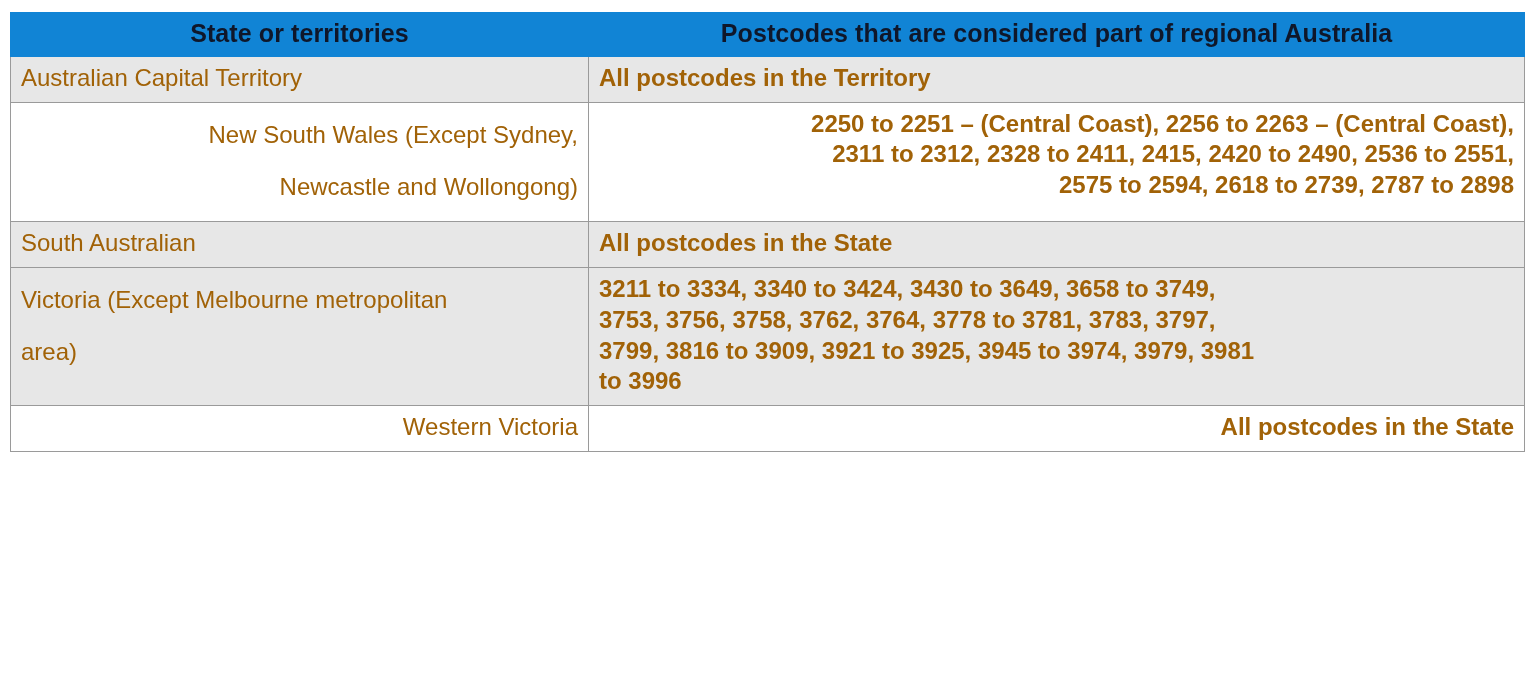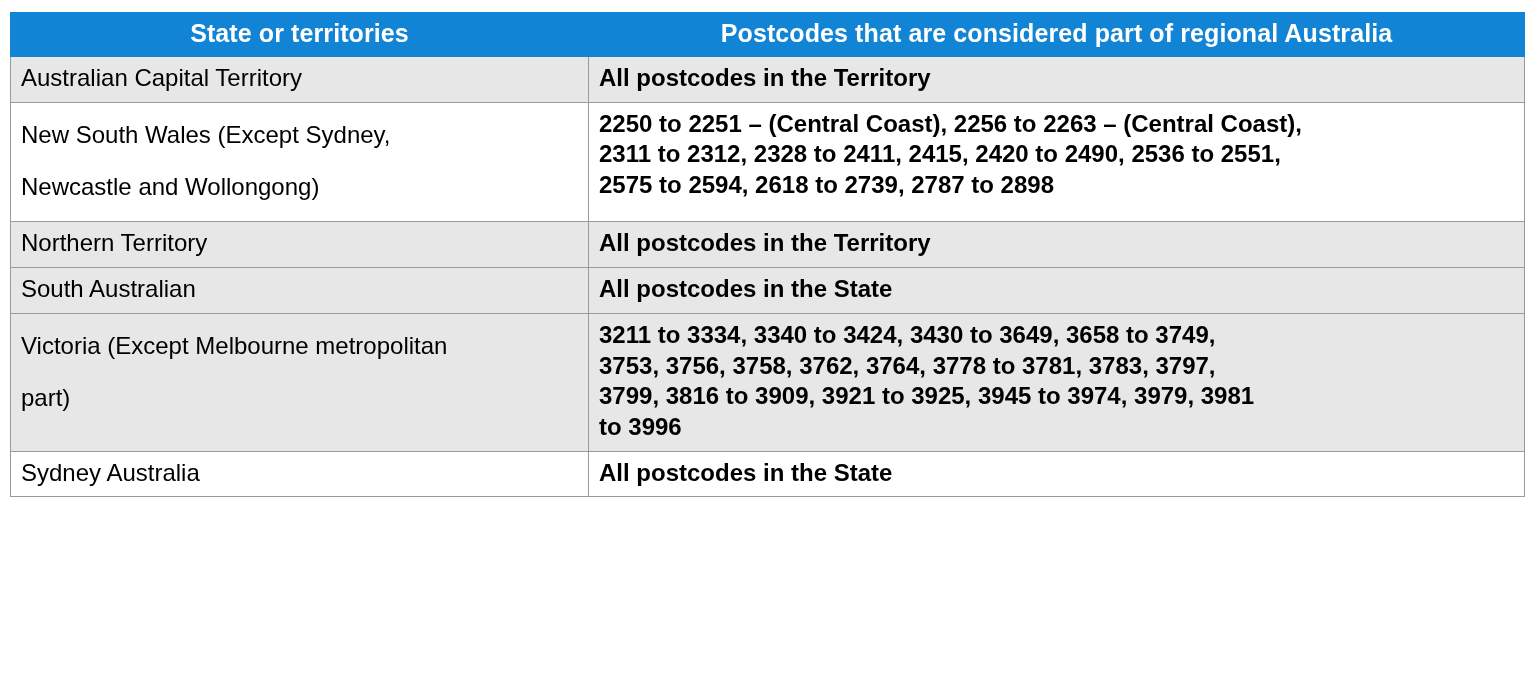--- a/index.html
+++ b/index.html
@@ -22,41 +22,42 @@
     border-collapse: collapse;
     width: 1514px;
     table-layout: fixed;
     border: 1px solid #9a9a9a;
   }
   table.postcode-table col.col-state { width: 578px; }
   table.postcode-table col.col-post { width: 936px; }
 
   thead th {
     background: #1184D5;
-    color: #ffffff;
+    color: #0f172a;
     font-size: 25px;
     font-weight: bold;
     text-align: center;
     padding: 6px 4px 8px 4px;
     border: 1px solid #1184D5;
     letter-spacing: 0.1px;
   }
   tbody td {
     border: 1px solid #9a9a9a;
     vertical-align: top;
     font-size: 24px;
-    color: #000000;
+    color: #a16207;
     padding: 6px 10px 8px 10px;
     line-height: 1.22;
   }
   tbody tr.shaded td {
     background: #e7e7e7;
   }
   tbody tr.plain td {
     background: #ffffff;
+    text-align: right;
   }
   td.state-cell {
     line-height: 1.22;
   }
   td.state-cell.tall {
     line-height: 2.18;
   }
   td.post-cell {
     line-height: 1.28;
     font-weight: bold;
@@ -96,49 +97,41 @@
 Newcastle and Wollongong)</span>
           </td>
         <td class="post-cell">
             <span class="cell-text">2250 to 2251 – (Central Coast), 2256 to 2263 – (Central Coast),
 2311 to 2312, 2328 to 2411, 2415, 2420 to 2490, 2536 to 2551,
 2575 to 2594, 2618 to 2739, 2787 to 2898</span>
           </td>
       </tr>
       <tr class="shaded">
         <td class="state-cell">
-            <span class="cell-text">Northern Territory</span>
-          </td>
-        <td class="post-cell">
-            <span class="cell-text">All postcodes in the Territory</span>
-          </td>
-      </tr>
-      <tr class="shaded">
-        <td class="state-cell">
             <span class="cell-text">South Australian</span>
           </td>
         <td class="post-cell">
             <span class="cell-text">All postcodes in the State</span>
           </td>
       </tr>
       <tr class="shaded">
         <td class="state-cell tall">
             <span class="cell-text">Victoria (Except Melbourne metropolitan
-part)</span>
+area)</span>
           </td>
         <td class="post-cell">
             <span class="cell-text">3211 to 3334, 3340 to 3424, 3430 to 3649, 3658 to 3749,
 3753, 3756, 3758, 3762, 3764, 3778 to 3781, 3783, 3797,
 3799, 3816 to 3909, 3921 to 3925, 3945 to 3974, 3979, 3981
 to 3996</span>
           </td>
       </tr>
       <tr class="plain">
         <td class="state-cell">
-            <span class="cell-text">Sydney Australia</span>
+            <span class="cell-text">Western Victoria</span>
           </td>
         <td class="post-cell">
             <span class="cell-text">All postcodes in the State</span>
           </td>
       </tr>
     </tbody>
   </table>
 </div>
 
 </body></html>

